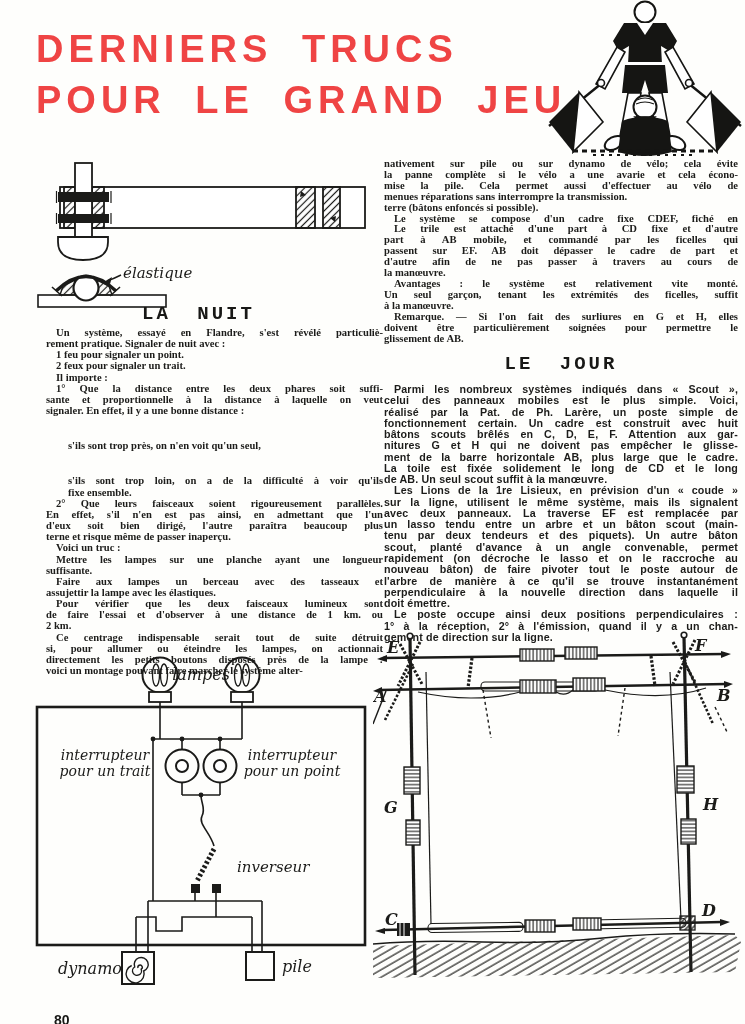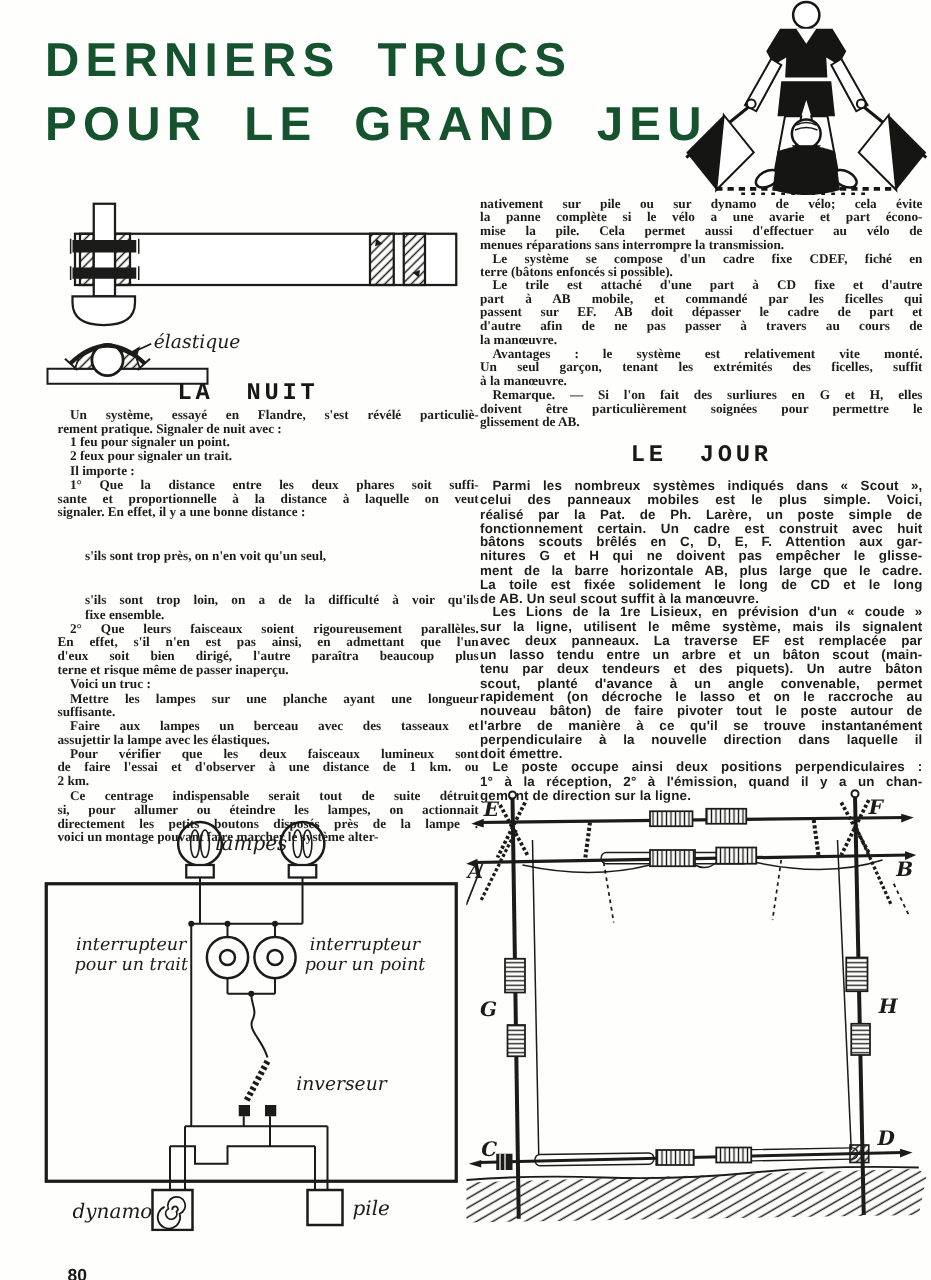--- a/index.html
+++ b/index.html
@@ -1,21 +1,21 @@
 <!DOCTYPE html>
 <html><head>
 <meta charset="utf-8">
 <style>
   html,body{margin:0;padding:0;background:#e8e8e4;}
   .page{position:relative;width:745px;height:1024px;background:#fefefc;overflow:hidden;
         font-family:"Liberation Serif", serif;color:#1c1c1a;}
   .abs{position:absolute;}
   
   .title{left:36px;top:24px;font-family:"Liberation Sans",sans-serif;font-weight:700;
-         font-size:38px;letter-spacing:5px;word-spacing:14px;line-height:51px;color:#14532d;}
+         font-size:38px;letter-spacing:5px;word-spacing:14px;line-height:51px;color:#ef4444;}
   
   .heading{font-family:Liberation Mono, monospace;font-weight:700;font-size:19px;
            letter-spacing:3px;word-spacing:12px;text-align:center;color:#181816;}
   
   .serifcol{font-family:"Liberation Serif",serif;font-weight:700;font-size:10.6px;}
   .sanscol{font-family:"Liberation Sans",sans-serif;font-weight:700;font-size:10.7px;letter-spacing:.15px;}
   #lanuit-text{line-height:11.15px;}
   #rightintro-text{line-height:10.9px;}
   #lejour-text{line-height:11.27px;}
   .line{text-align:justify;text-align-last:justify;white-space:normal;}
@@ -164,27 +164,27 @@
         <div class="line pfirst">Ce centrage indispensable serait tout de suite détruit</div>
         <div class="line">si, pour allumer ou éteindre les lampes, on actionnait</div>
         <div class="line">directement les petits boutons disposés près de la lampe :</div>
         <div class="line pend">voici un montage pouvant faire marcher le système alter-</div>
       </div>
     </div>
 
   <div id="rightintro-text" class="abs serifcol" style="left:384px;top:159px;width:354px;">
       <div class="para none">
         <div class="line pfirst">nativement sur pile ou sur dynamo de vélo; cela évite</div>
-        <div class="line">la panne complète si le vélo a une avarie et part écono-</div>
+        <div class="line">la panne complète si le vélo a une avarie et cela écono-</div>
         <div class="line">mise la pile. Cela permet aussi d'effectuer au vélo de</div>
         <div class="line pend">menues réparations sans interrompre la transmission.</div>
       </div>
       <div class="para normal">
+        <div class="line pend">terre (bâtons enfoncés si possible).</div>
         <div class="line pfirst">Le système se compose d'un cadre fixe CDEF, fiché en</div>
-        <div class="line pend">terre (bâtons enfoncés si possible).</div>
       </div>
       <div class="para normal">
         <div class="line pfirst">Le trile est attaché d'une part à CD fixe et d'autre</div>
         <div class="line">part à AB mobile, et commandé par les ficelles qui</div>
         <div class="line">passent sur EF. AB doit dépasser le cadre de part et</div>
         <div class="line">d'autre afin de ne pas passer à travers au cours de</div>
         <div class="line pend">la manœuvre.</div>
       </div>
       <div class="para normal">
         <div class="line pfirst">Avantages : le système est relativement vite monté.</div>

